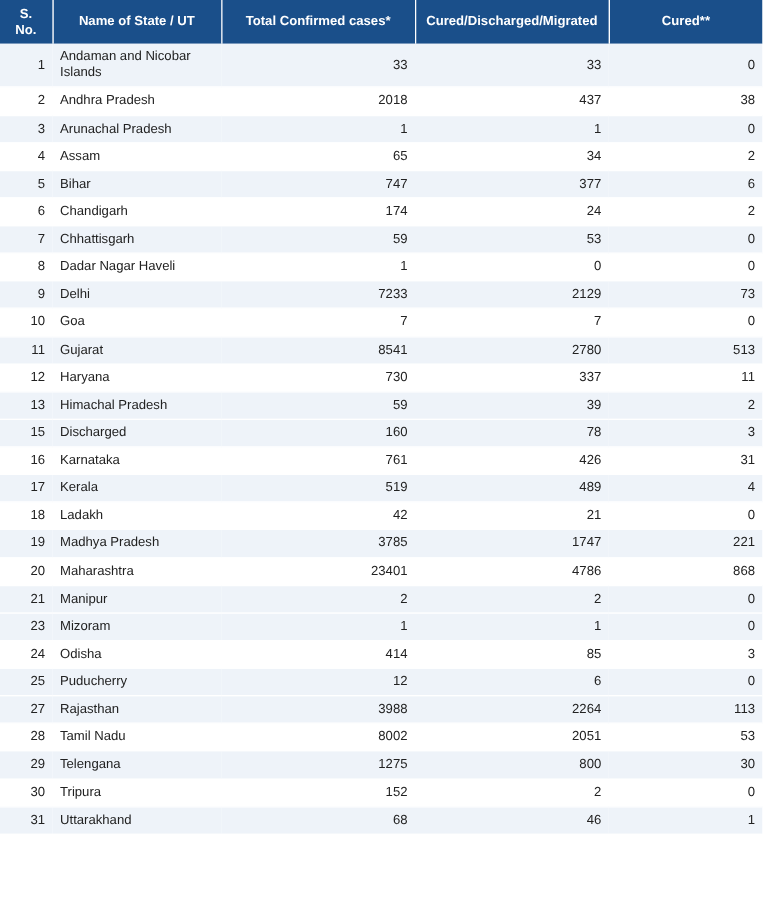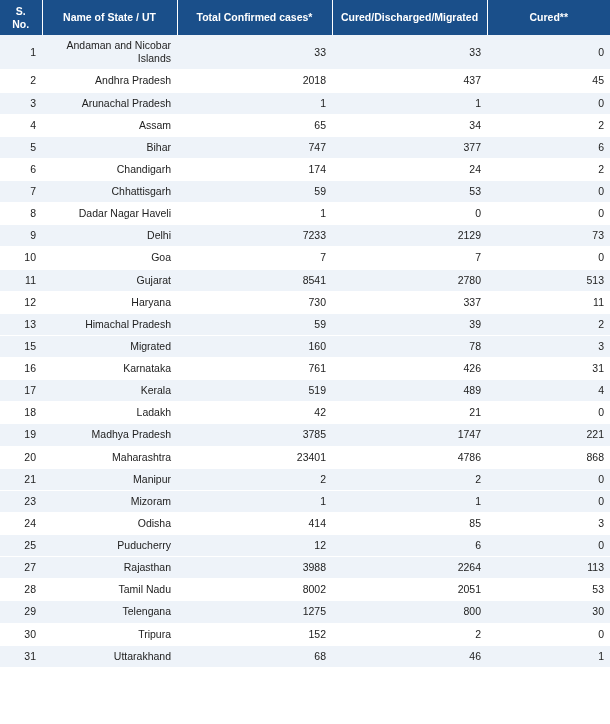--- a/index.html
+++ b/index.html
@@ -49,21 +49,20 @@
 
   tr.row-odd td { background: #eef3f9; }
   tr.row-even td { background: #ffffff; }
 
   td.sno {
     text-align: right;
     padding-right: 8px;
     color: #222222;
   }
   td.state {
-    text-align: right;
     padding-right: 10px;
   }
   td.num {
     text-align: right;
     padding-right: 10px;
   }
 </style>
 </head>
 <body>
 
@@ -91,21 +90,21 @@
           <td class="state">Andaman and Nicobar Islands</td>
           <td class="num">33</td>
           <td class="num">33</td>
           <td class="num">0</td>
         </tr>
         <tr class="row-even">
           <td class="sno">2</td>
           <td class="state">Andhra Pradesh</td>
           <td class="num">2018</td>
           <td class="num">437</td>
-          <td class="num">45</td>
+          <td class="num">38</td>
         </tr>
         <tr class="row-odd">
           <td class="sno">3</td>
           <td class="state">Arunachal Pradesh</td>
           <td class="num">1</td>
           <td class="num">1</td>
           <td class="num">0</td>
         </tr>
         <tr class="row-even">
           <td class="sno">4</td>
@@ -172,21 +171,21 @@
         </tr>
         <tr class="row-odd">
           <td class="sno">13</td>
           <td class="state">Himachal Pradesh</td>
           <td class="num">59</td>
           <td class="num">39</td>
           <td class="num">2</td>
         </tr>
         <tr class="row-odd">
           <td class="sno">15</td>
-          <td class="state">Migrated</td>
+          <td class="state">Discharged</td>
           <td class="num">160</td>
           <td class="num">78</td>
           <td class="num">3</td>
         </tr>
         <tr class="row-even">
           <td class="sno">16</td>
           <td class="state">Karnataka</td>
           <td class="num">761</td>
           <td class="num">426</td>
           <td class="num">31</td>

